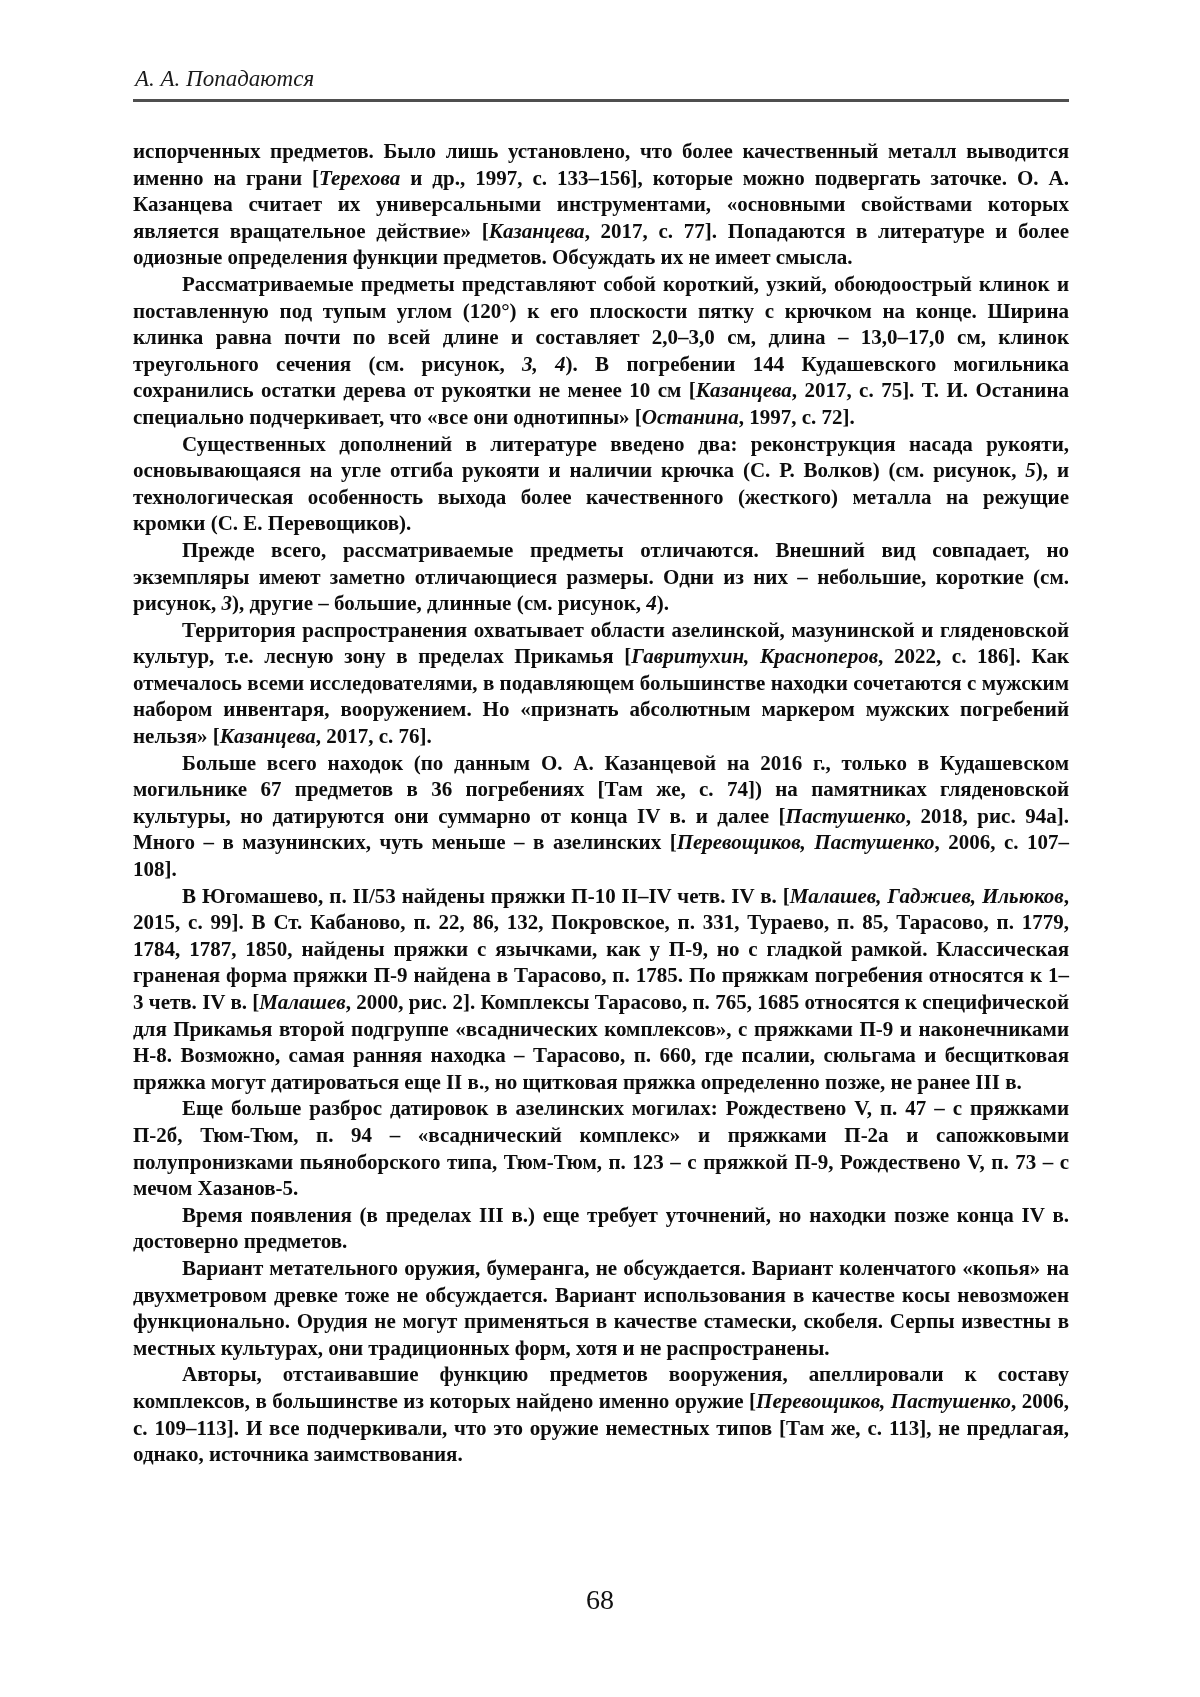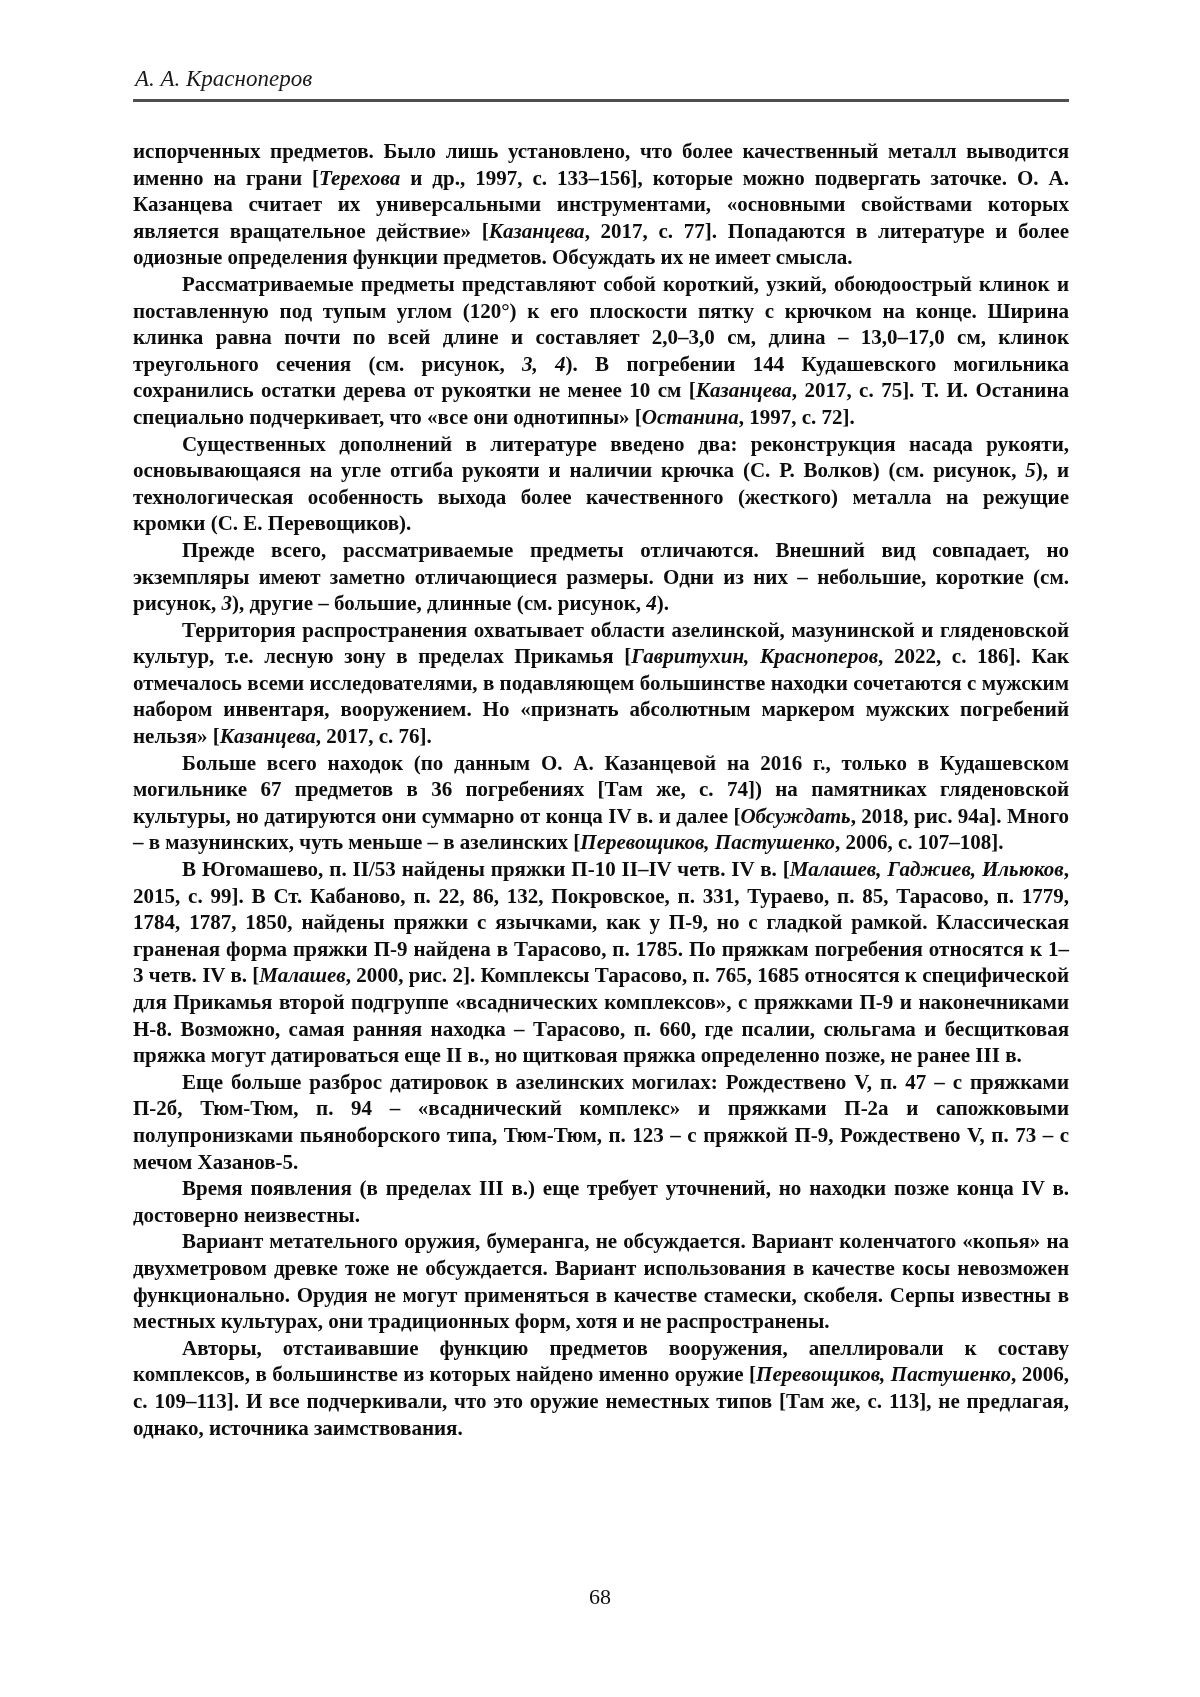--- a/index.html
+++ b/index.html
@@ -58,44 +58,44 @@
     text-indent: 0;
   }
   .page-footer {
     position: absolute;
     left: 0;
     top: 1584px;
     width: 1200px;
     text-align: center;
   }
   .page-number {
-    font-size: 22px;
+    font-size: 28px;
     color: #111111;
   }
 </style>
 </head>
 <body>
 
 <div class="page">
 
   <header class="running-header">
-    <span class="running-head-author">А. А. Красноперов</span>
+    <span class="running-head-author">А. А. Попадаются</span>
     <div class="header-rule"></div>
   </header>
 
   <main class="article-body">
       <p class="para no-indent">испорченных предметов. Было лишь установлено, что более качественный металл выводится именно на грани [<i>Терехова</i> и др., 1997, с. 133–156], которые можно подвергать заточке. О. А. Казанцева считает их универсальными инструментами, «основными свойствами которых является вращательное действие» [<i>Казанцева</i>, 2017, с. 77]. Попадаются в литературе и более одиозные определения функции предметов. Обсуждать их не имеет смысла.</p>
       <p class="para">Рассматриваемые предметы представляют собой короткий, узкий, обоюдоострый клинок и поставленную под тупым углом (120°) к его плоскости пятку с крючком на конце. Ширина клинка равна почти по всей длине и составляет 2,0–3,0 см, длина – 13,0–17,0 см, клинок треугольного сечения (см. рисунок, <i>3, 4</i>). В погребении 144 Кудашевского могильника сохранились остатки дерева от рукоятки не менее 10 см [<i>Казанцева</i>, 2017, с. 75]. Т. И. Останина специально подчеркивает, что «все они однотипны» [<i>Останина</i>, 1997, с. 72].</p>
       <p class="para">Существенных дополнений в литературе введено два: реконструкция насада рукояти, основывающаяся на угле отгиба рукояти и наличии крючка (С. Р. Волков) (см. рисунок, <i>5</i>), и технологическая особенность выхода более качественного (жесткого) металла на режущие кромки (С. Е. Перевощиков).</p>
       <p class="para">Прежде всего, рассматриваемые предметы отличаются. Внешний вид совпадает, но экземпляры имеют заметно отличающиеся размеры. Одни из них – небольшие, короткие (см. рисунок, <i>3</i>), другие – большие, длинные (см. рисунок, <i>4</i>).</p>
       <p class="para">Территория распространения охватывает области азелинской, мазунинской и гляденовской культур, т.е. лесную зону в пределах Прикамья [<i>Гавритухин, Красноперов</i>, 2022, с. 186]. Как отмечалось всеми исследователями, в подавляющем большинстве находки сочетаются с мужским набором инвентаря, вооружением. Но «признать абсолютным маркером мужских погребений нельзя» [<i>Казанцева</i>, 2017, с. 76].</p>
-      <p class="para">Больше всего находок (по данным О. А. Казанцевой на 2016 г., только в Кудашевском могильнике 67 предметов в 36 погребениях [Там же, с. 74]) на памятниках гляденовской культуры, но датируются они суммарно от конца IV в. и далее [<i>Обсуждать</i>, 2018, рис. 94а]. Много – в мазунинских, чуть меньше – в азелинских [<i>Перевощиков, Пастушенко</i>, 2006, с. 107–108].</p>
+      <p class="para">Больше всего находок (по данным О. А. Казанцевой на 2016 г., только в Кудашевском могильнике 67 предметов в 36 погребениях [Там же, с. 74]) на памятниках гляденовской культуры, но датируются они суммарно от конца IV в. и далее [<i>Пастушенко</i>, 2018, рис. 94а]. Много – в мазунинских, чуть меньше – в азелинских [<i>Перевощиков, Пастушенко</i>, 2006, с. 107–108].</p>
       <p class="para">В Югомашево, п. II/53 найдены пряжки П-10 II–IV четв. IV в. [<i>Малашев, Гаджиев, Ильюков</i>, 2015, с. 99]. В Ст. Кабаново, п. 22, 86, 132, Покровское, п. 331, Тураево, п. 85, Тарасово, п. 1779, 1784, 1787, 1850, найдены пряжки с язычками, как у П-9, но с гладкой рамкой. Классическая граненая форма пряжки П-9 найдена в Тарасово, п. 1785. По пряжкам погребения относятся к 1–3 четв. IV в. [<i>Малашев</i>, 2000, рис. 2]. Комплексы Тарасово, п. 765, 1685 относятся к специфической для Прикамья второй подгруппе «всаднических комплексов», с пряжками П-9 и наконечниками Н-8. Возможно, самая ранняя находка – Тарасово, п. 660, где псалии, сюльгама и бесщитковая пряжка могут датироваться еще II в., но щитковая пряжка определенно позже, не ранее III в.</p>
       <p class="para">Еще больше разброс датировок в азелинских могилах: Рождествено V, п. 47 – с пряжками П-2б, Тюм-Тюм, п. 94 – «всаднический комплекс» и пряжками П-2а и сапожковыми полупронизками пьяноборского типа, Тюм-Тюм, п. 123 – с пряжкой П-9, Рождествено V, п. 73 – с мечом Хазанов-5.</p>
-      <p class="para">Время появления (в пределах III в.) еще требует уточнений, но находки позже конца IV в. достоверно неизвестны.</p>
+      <p class="para">Время появления (в пределах III в.) еще требует уточнений, но находки позже конца IV в. достоверно предметов.</p>
       <p class="para">Вариант метательного оружия, бумеранга, не обсуждается. Вариант коленчатого «копья» на двухметровом древке тоже не обсуждается. Вариант использования в качестве косы невозможен функционально. Орудия не могут применяться в качестве стамески, скобеля. Серпы известны в местных культурах, они традиционных форм, хотя и не распространены.</p>
       <p class="para">Авторы, отстаивавшие функцию предметов вооружения, апеллировали к составу комплексов, в большинстве из которых найдено именно оружие [<i>Перевощиков, Пастушенко</i>, 2006, с. 109–113]. И все подчеркивали, что это оружие неместных типов [Там же, с. 113], не предлагая, однако, источника заимствования.</p>
     </main>
 
   <footer class="page-footer">
     <span class="page-number">68</span>
   </footer>
 
 </div>
 

